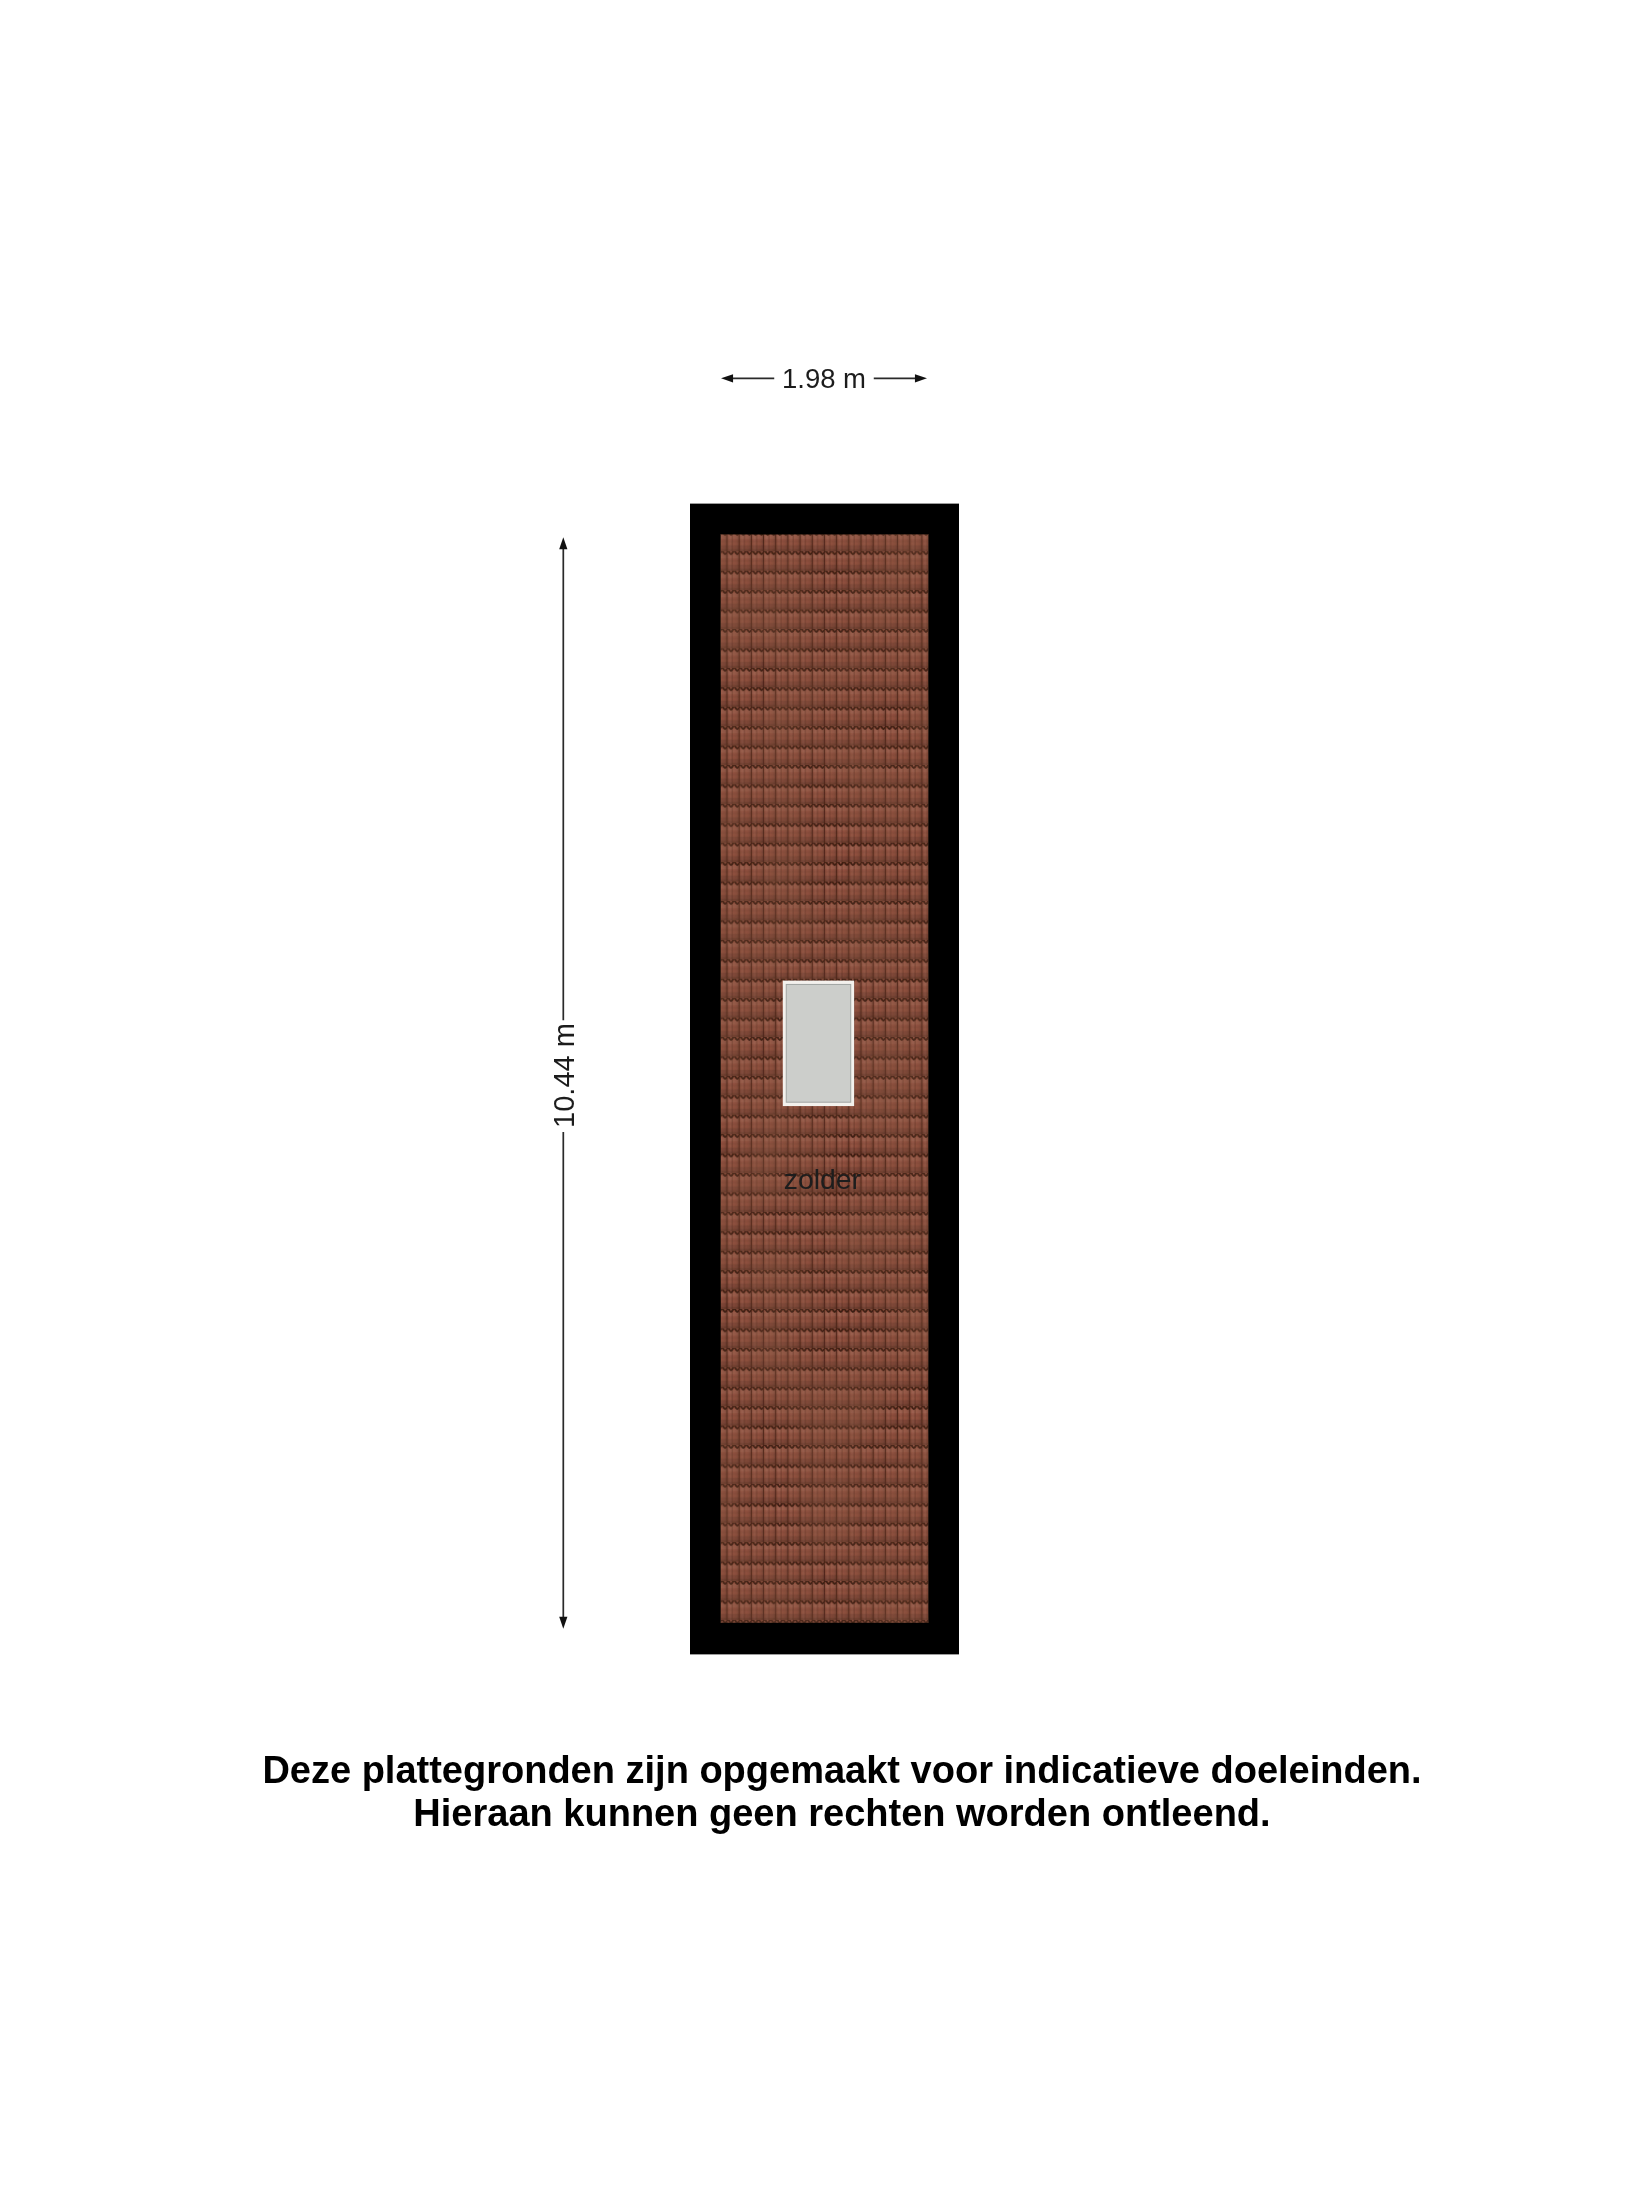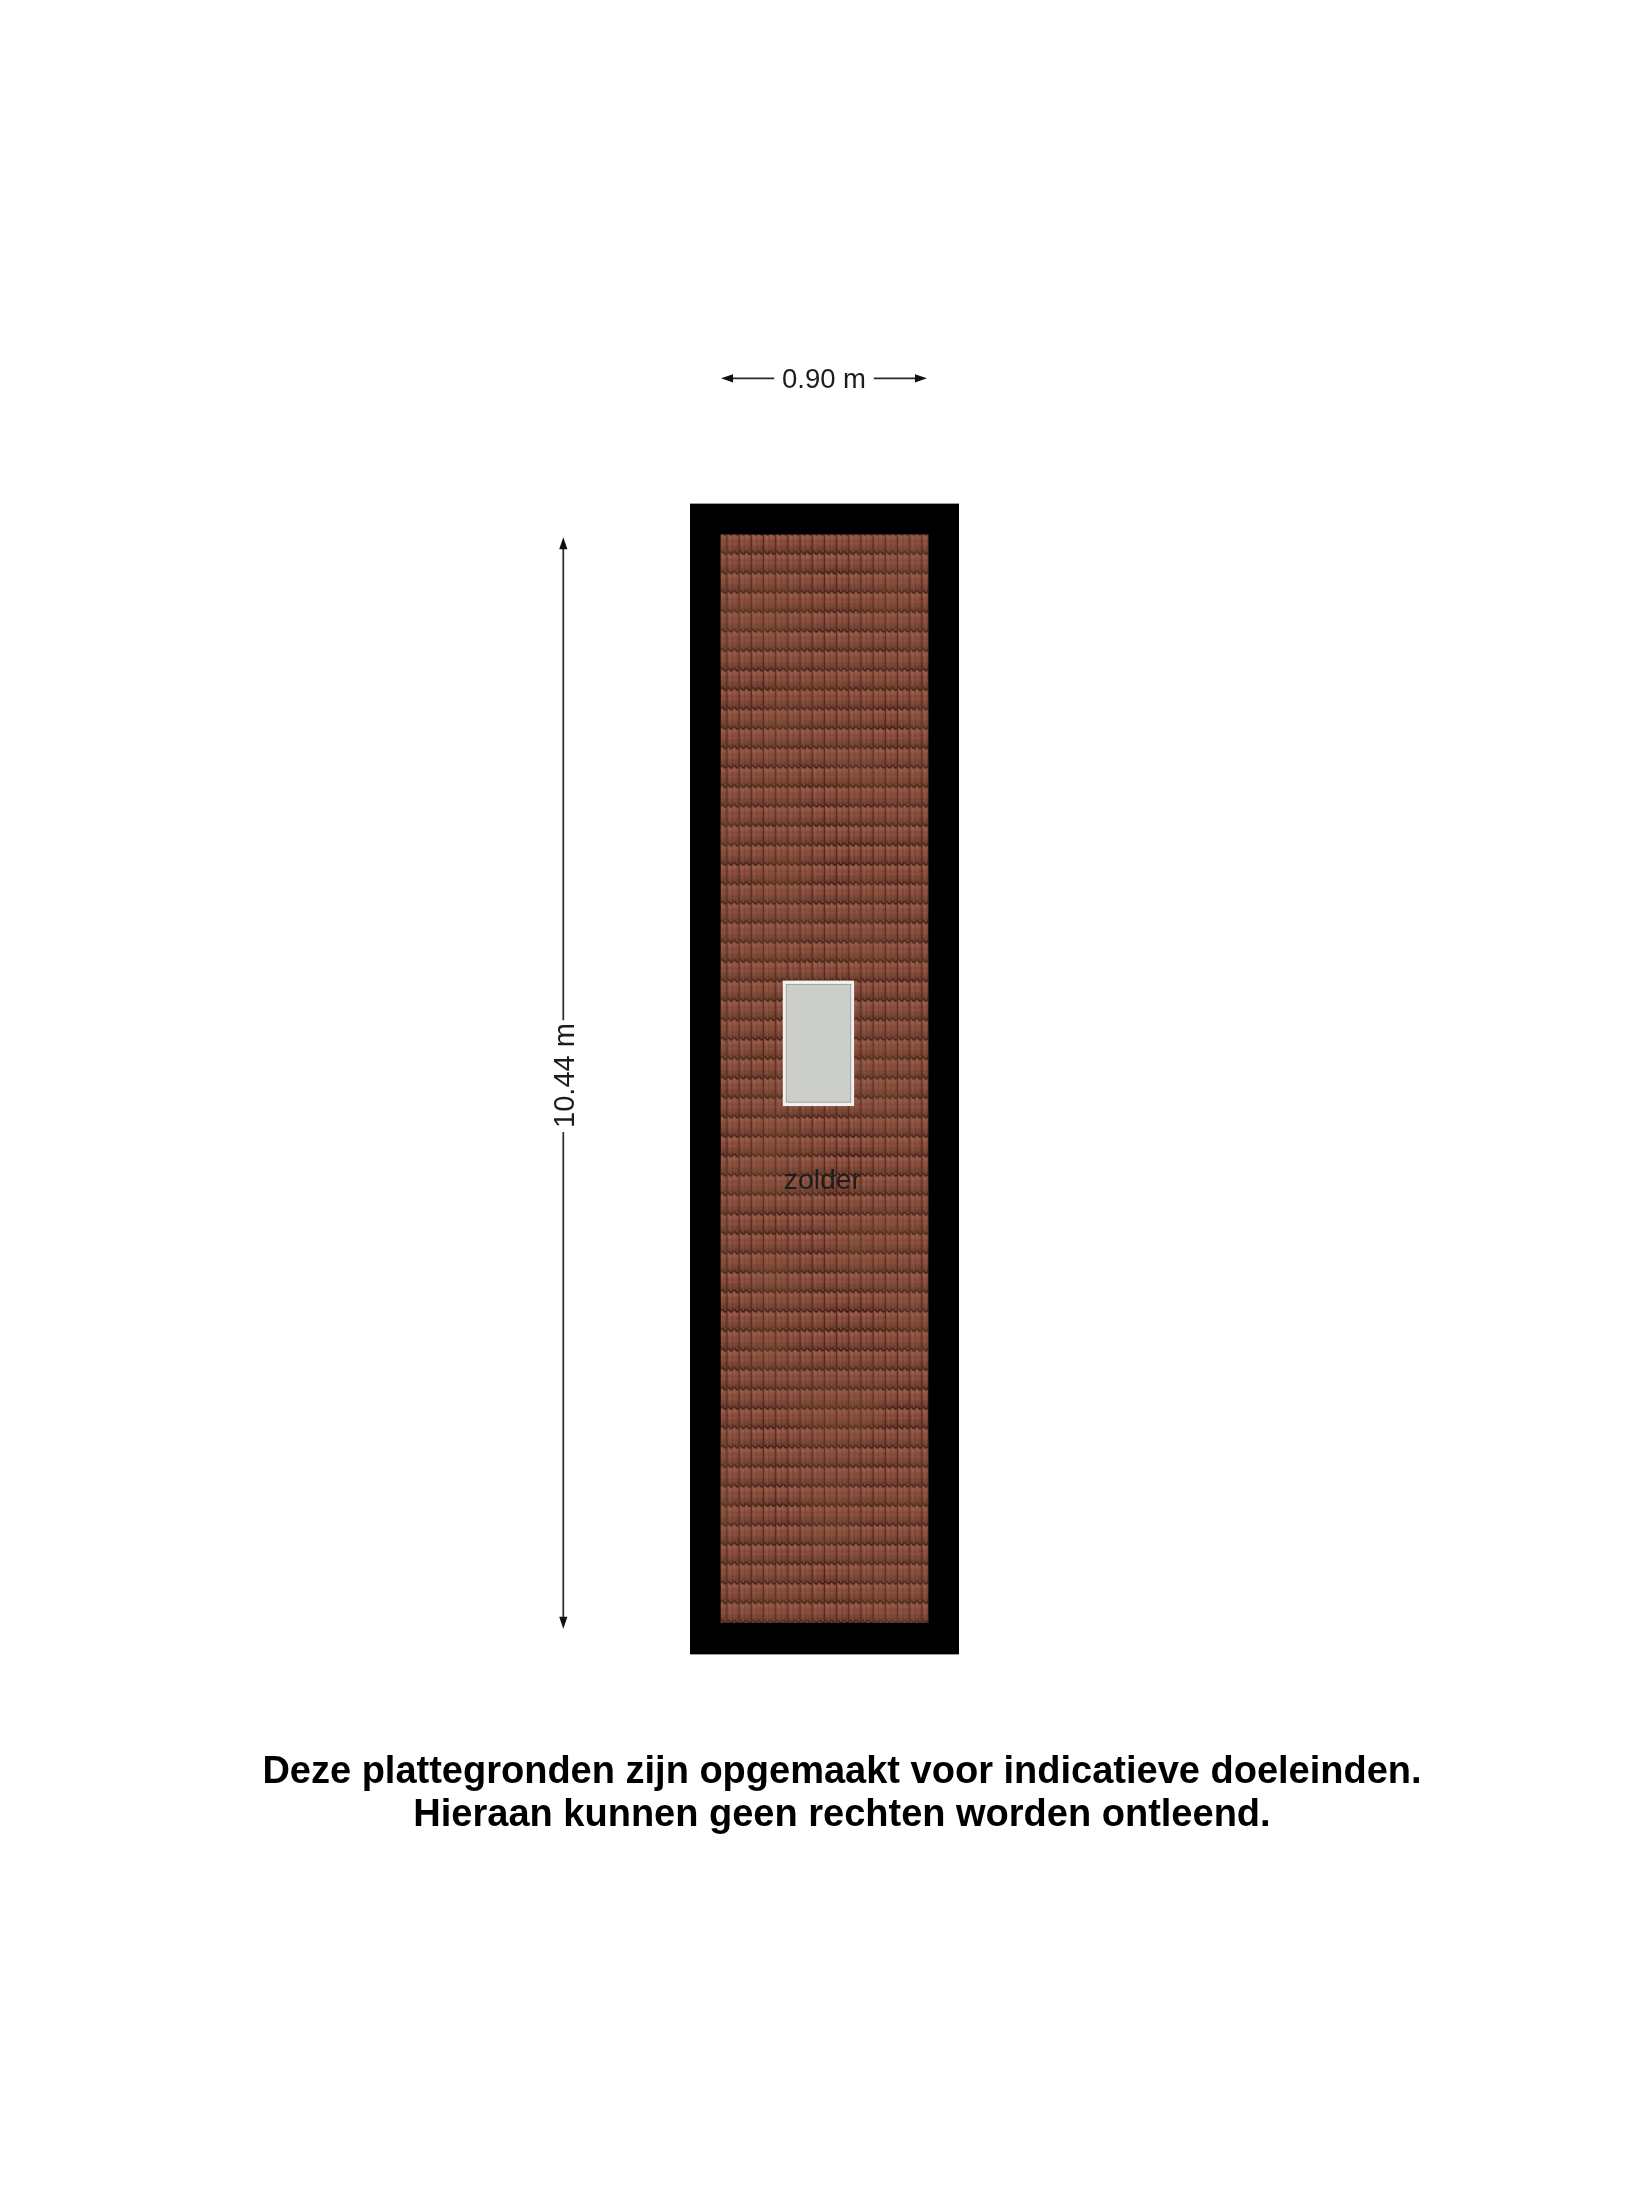--- a/index.html
+++ b/index.html
@@ -10,21 +10,21 @@
 </head>
 <body>
 
 <svg class="abs" style="left:714px;top:368px" width="220" height="20.6" viewBox="0 0 256 24">
   <line x1="14" y1="12" x2="70" y2="12" stroke="#2a2a2a" stroke-width="2"></line>
   <line x1="186" y1="12" x2="242" y2="12" stroke="#2a2a2a" stroke-width="2"></line>
   <polygon points="8,12 22,7.2 22,16.8" fill="#111111"></polygon>
   <polygon points="248,12 234,7.2 234,16.8" fill="#111111"></polygon>
 </svg>
 
-<div class="abs" style="left:738px;top:365px;width:172px;height:27.5px;line-height:27.5px;text-align:center;font-size:27.5px;color:#1c1c1c;">0.90 m</div>
+<div class="abs" style="left:738px;top:365px;width:172px;height:27.5px;line-height:27.5px;text-align:center;font-size:27.5px;color:#1c1c1c;">1.98 m</div>
 
 <svg class="abs" style="left:690px;top:503px" width="269" height="1152" viewBox="0 0 313 1339">
   <defs>
     <linearGradient id="cshade" x1="0" y1="0" x2="1" y2="0">
       <stop offset="0" stop-color="#000000" stop-opacity="0.28"></stop>
       <stop offset="0.10" stop-color="#000000" stop-opacity="0.04"></stop>
       <stop offset="0.30" stop-color="#ffffff" stop-opacity="0.045"></stop>
       <stop offset="0.44" stop-color="#000000" stop-opacity="0.10"></stop>
       <stop offset="0.58" stop-color="#000000" stop-opacity="0.00"></stop>
       <stop offset="0.85" stop-color="#000000" stop-opacity="0.07"></stop>

